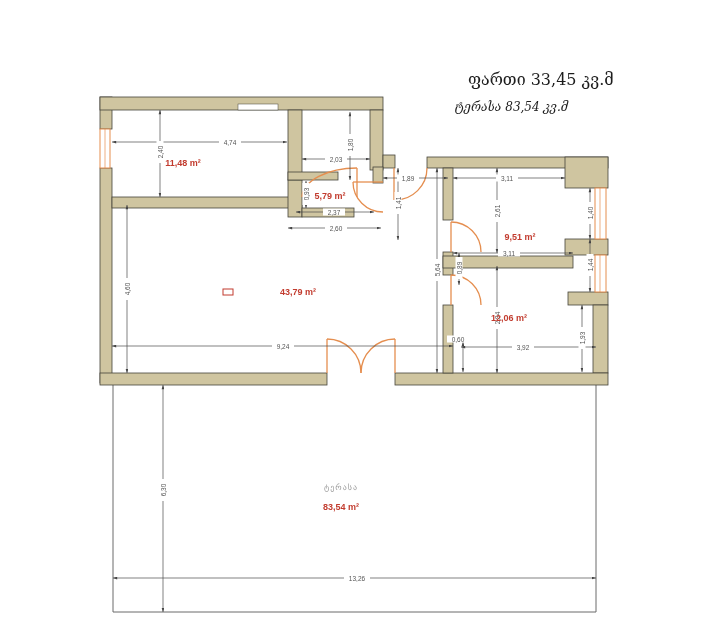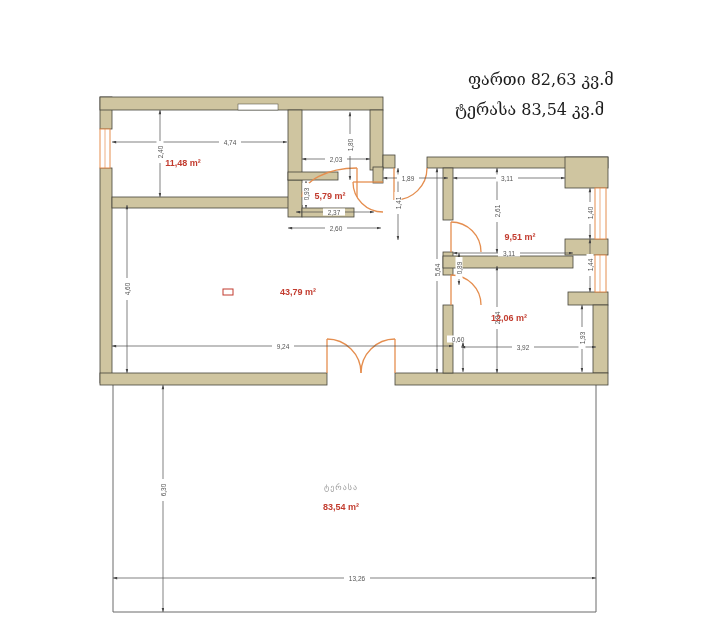--- a/index.html
+++ b/index.html
@@ -5,41 +5,41 @@
   :root{
     --wall:#cfc5a0; --accent:#e58e4f; --area-label:#c23b2e;
     --dim:#4a4a4a; --terrace-label:#9a9a9a;
   }
   html,body{margin:0;padding:0;background:#fff;}
   .page{position:relative;width:706px;height:630px;background:#ffffff;overflow:hidden;
         font-family:"DejaVu Sans",sans-serif;}
   .hdr{position:absolute;color:#1d1d1d;font-family:"DejaVu Serif","DejaVu Sans",serif;white-space:nowrap;}
   .hdr1{left:452px;top:8px;font-size:17px;}
   .hdr2{left:468px;top:70px;font-size:16px;}
-  .hdr3{left:455px;top:100px;font-size:16px;}
+  .hdr3{left:455px;top:100px;font-size:12px;font-style:italic;}
   svg text{user-select:none;}
   .wall{fill:var(--wall);stroke:#45443a;stroke-width:0.8;}
   .notch{fill:#ffffff;stroke:#45443a;stroke-width:0.5;}
   .door{stroke:var(--accent);stroke-width:1.3;fill:none;}
   .win{fill:#ffffff;stroke:var(--accent);stroke-width:1;}
   .winline{stroke:var(--accent);stroke-width:0.7;}
   .dl{stroke:var(--dim);stroke-width:0.7;}
   .tl{stroke:#6a6a6a;stroke-width:1;fill:none;}
   .plate{fill:#ffffff;}
   .dim{font-size:6.5px;fill:#555555;font-family:"Liberation Sans",sans-serif;}
   .area{font-size:9px;font-weight:bold;fill:var(--area-label);font-family:"Liberation Sans",sans-serif;}
   .tername{font-size:8px;fill:var(--terrace-label);letter-spacing:1px;font-family:"Liberation Sans",sans-serif;}
   .sym{stroke:var(--area-label);stroke-width:1;fill:none;}
 </style>
 </head>
 <body>
 
 <div class="page">
 
-  <div class="hdr hdr2">ფართი 82,63 კვ.მ</div>
+  <div class="hdr hdr2">ფართი 33,45 კვ.მ</div>
   <div class="hdr hdr3">ტერასა 83,54 კვ.მ</div>
 
   <svg width="706" height="630" viewBox="0 0 706 630">
     <defs>
       <marker id="aE" markerWidth="7" markerHeight="5" refX="6" refY="2" orient="auto">
         <path d="M0,0 L6,2 L0,4 z" fill="#444"></path>
       </marker>
       <marker id="aS" markerWidth="7" markerHeight="5" refX="0" refY="2" orient="auto">
         <path d="M6,0 L0,2 L6,4 z" fill="#444"></path>
       </marker>

